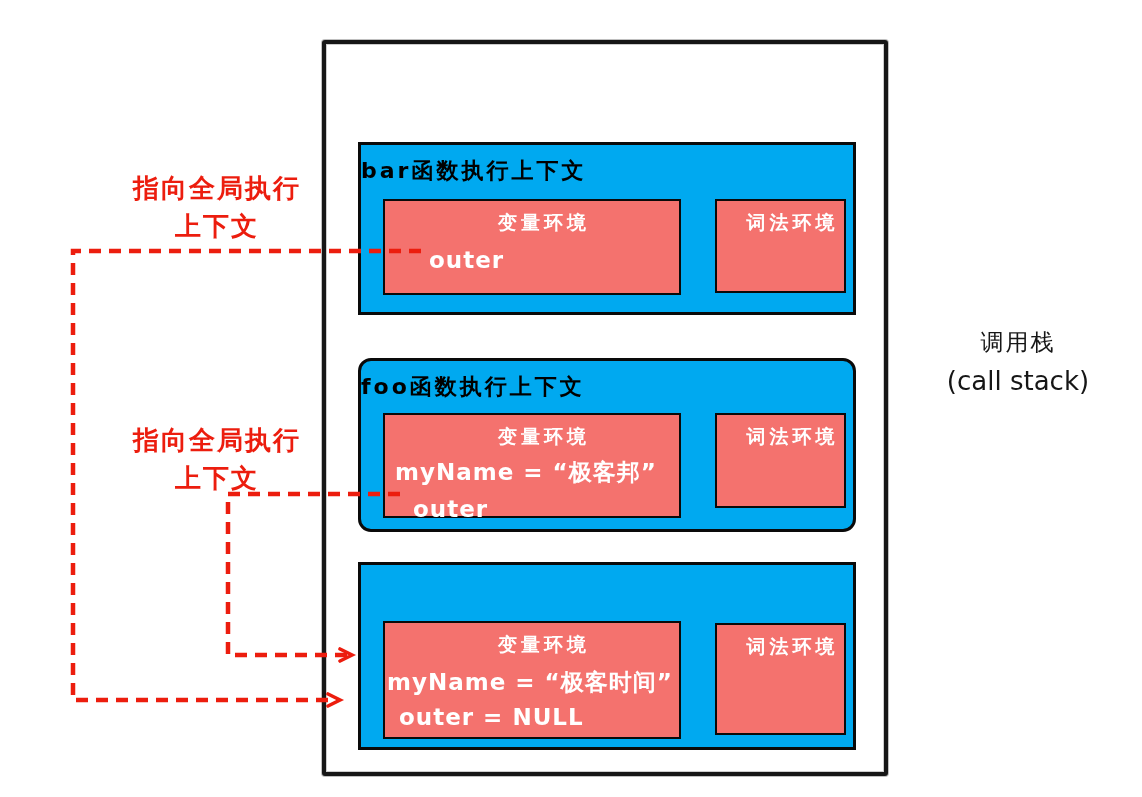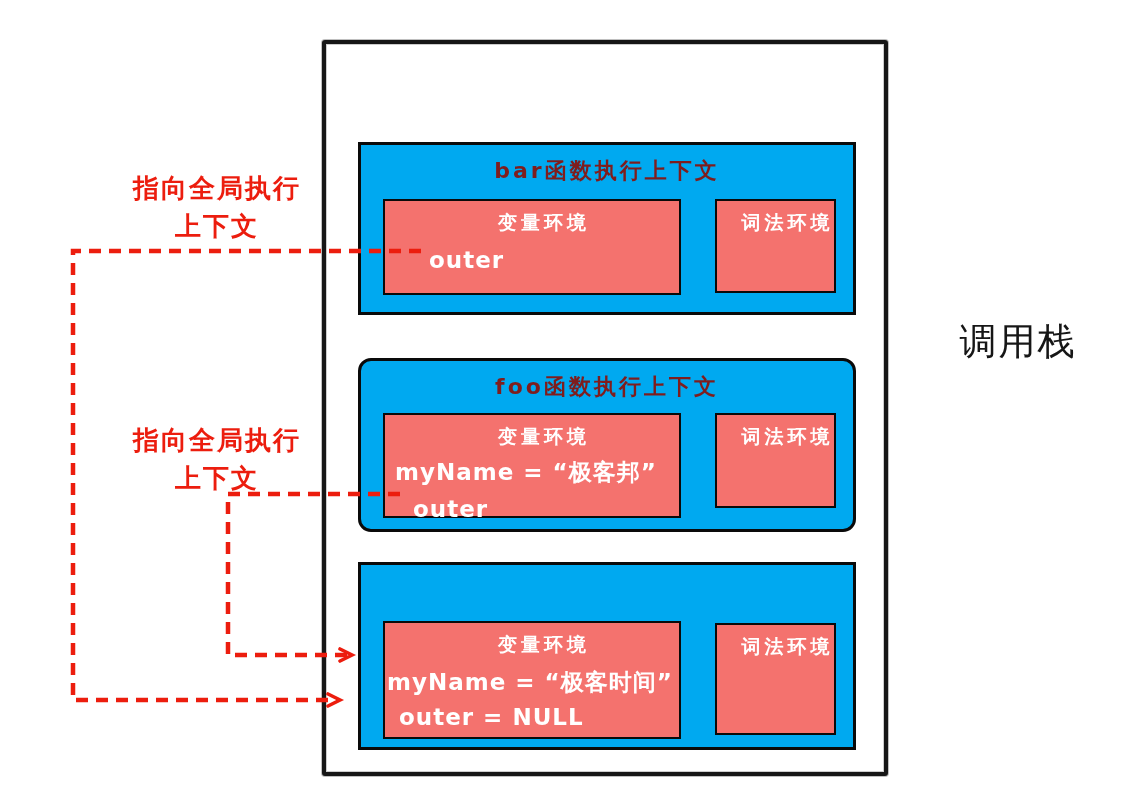--- a/index.html
+++ b/index.html
@@ -33,43 +33,43 @@
     position:absolute;
     left:358px;width:498px;
     background:var(--context-blue);
     border:3px solid #0a0a0a;
   }
   .ctx-bar{top:142px;height:173px;}
   .ctx-foo{top:358px;height:174px;border-radius:13px;}
   .ctx-global{top:562px;height:188px;}
   .context .ctx-title{
     position:absolute;left:0;right:0;top:11px;
-    text-align:center;
-    color:#7f1d1d;
+    text-align:left;
+    color:#000000;
     font-size:22px;
     letter-spacing:3px;
     font-weight:bold;
   }
   
   .env{
     position:absolute;
     background:var(--env-salmon);
     border:2.5px solid #0a0a0a;
     color:#ffffff;
   }
   .env .env-title{
     text-align:center;
     font-size:19px;
     letter-spacing:4px;
     font-weight:bold;
     padding-top:9px;
     margin-left:24px;
   }
   .var-env{left:22px;width:298px;}
-  .lex-env{left:354px;width:121px;}
+  .lex-env{left:354px;width:131px;}
   .ctx-bar  .var-env{top:54px;height:96px;}
   .ctx-bar  .lex-env{top:54px;height:94px;}
   .ctx-foo  .var-env{top:52px;height:105px;}
   .ctx-foo  .lex-env{top:52px;height:95px;}
   .ctx-global .var-env{top:56px;height:118px;}
   .ctx-global .lex-env{top:58px;height:112px;}
   .env .row{
     font-size:23px;
     line-height:30px;
     white-space:nowrap;
@@ -96,21 +96,21 @@
   }
   .pointer-label-1{left:112px;top:138px;}
   .pointer-label-2{left:112px;top:390px;}
   
   .stack-label{
     position:absolute;
     left:922px;top:322px;width:192px;
     text-align:center;
     color:var(--ink-black);
   }
-  .stack-label .zh{font-size:37px;line-height:40px;letter-spacing:2px;}
+  .stack-label .zh{font-size:23px;line-height:40px;letter-spacing:2px;}
   .stack-label .en{font-size:26px;line-height:38px;}
   
   svg.arrows{
     position:absolute;left:0;top:0;
     width:1142px;height:797px;
     pointer-events:none;
   }
 </style>
 </head>
 <body>
@@ -157,20 +157,21 @@
       <div class="row row-0">myName = “极客时间”</div>
       <div class="row row-1">outer = NULL</div>
     </div>
     <div class="env lex-env">
       <div class="env-title">词法环境</div>
     </div>
   </div>
 
   <div class="stack-label">
     <div class="zh">调用栈</div>
+    <div class="en">(call stack)</div>
   </div>
 
   <svg class="arrows" viewBox="0 0 1142 797">
     <defs>
       <marker id="arrowhead" markerUnits="userSpaceOnUse" markerWidth="20" markerHeight="20" refX="12" refY="8" orient="auto">
         <path d="M2,2 L14,8 L2,14" fill="none" style="stroke:var(--arrow-red)" stroke-width="3.6" stroke-linecap="round"></path>
       </marker>
     </defs>
 
     <polyline points="421,251 73,251 73,700 338,700" fill="none" style="stroke:var(--arrow-red)" stroke-width="4.5" stroke-dasharray="12 8" marker-end="url(#arrowhead)"></polyline>

